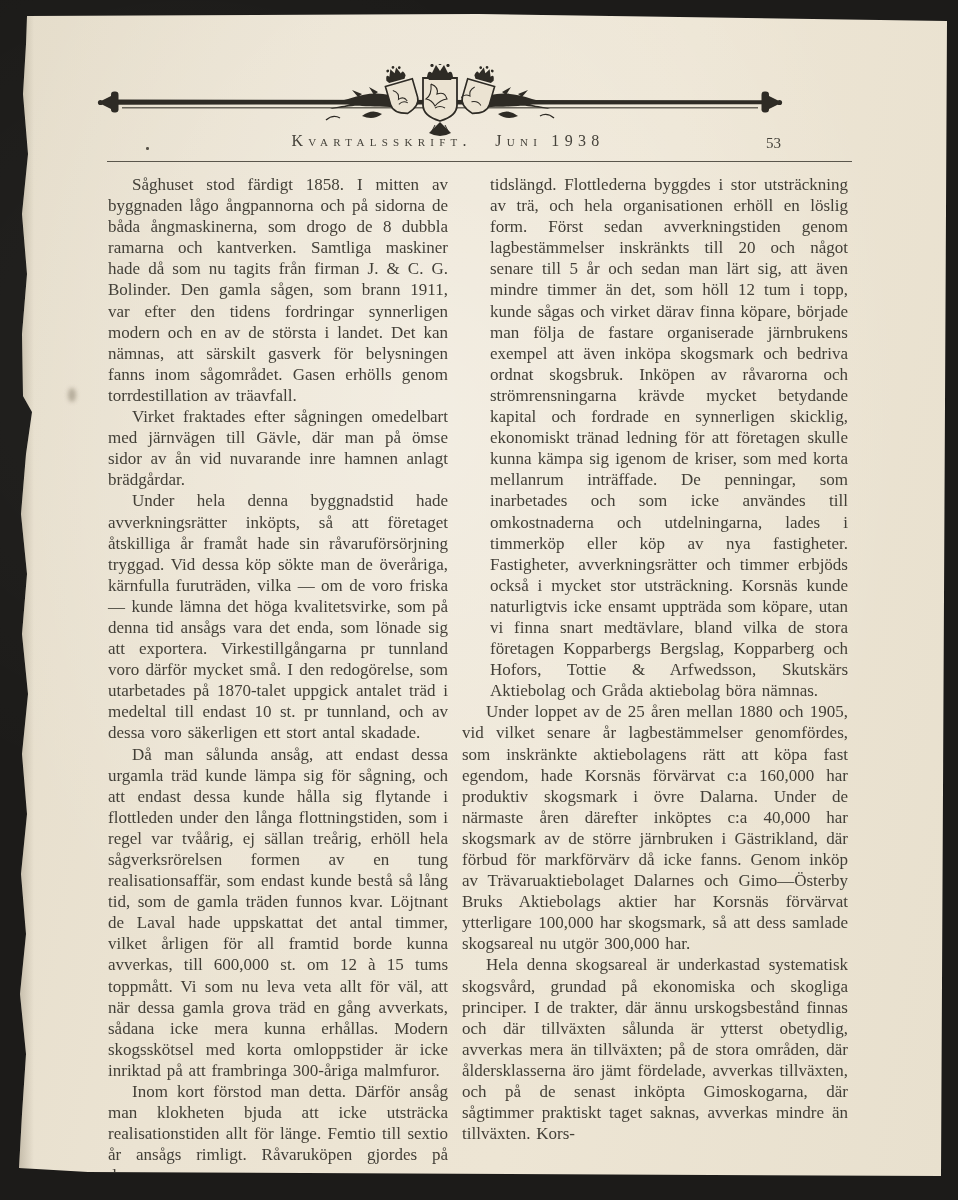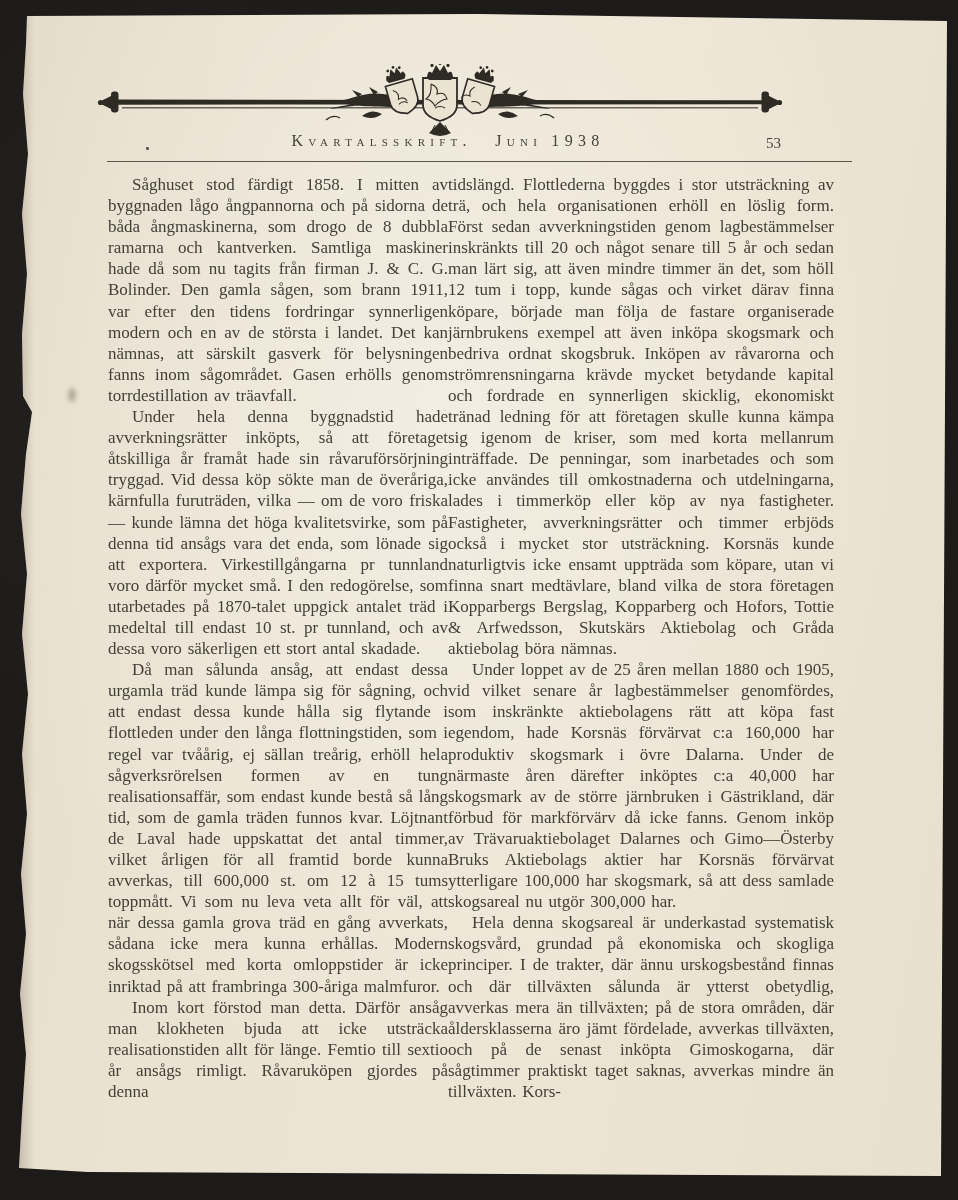--- a/index.html
+++ b/index.html
@@ -66,31 +66,31 @@
     position: absolute;
     left: 89px; top: 147px; width: 745px; height: 1.3px;
     background: #5a564c;
   }
   .columns {
     position: absolute;
     left: 90px; top: 160px; width: 740px;
     display: flex;
   }
   .col { text-align: justify; }
-  .col-left  { width: 340px; }
+  .col-left  { width: 340px; margin-right: 14px; }
   .col-right { width: 386px; }
   .para {
     margin: 0;
     font-size: 17px;
     line-height: 21.1px;
     word-spacing: 1.6px;
     text-indent: 24px;
     color: #423f37;
   }
-  .para.noindent { text-indent: 0; }
+  .para.noindent { text-indent: 0; margin-left: 28px; }
   .speck {
     position: absolute; border-radius: 50%;
     pointer-events: none;
   }
   .speck-a { left: 128px; top: 133px; width: 2.5px; height: 2.5px; background: #59544a; }
   .stain-edge {
     position: absolute; left: 50px; top: 374px; width: 8px; height: 14px;
     background: #a89f8d; border-radius: 50%;
     filter: blur(2px); opacity: 0.8;
   }
@@ -169,20 +169,21 @@
     <div class="header-line">
       <span class="title">Kvartalsskrift.</span>
       <span class="issue">Juni 1938</span>
     </div>
     <div class="page-number">53</div>
     <div class="header-rule"></div>
 
     <div class="columns">
       <div class="col col-left">
         <p class="para">Såghuset stod färdigt 1858. I mitten av byggnaden lågo ångpannorna och på sidorna de båda ångmaskinerna, som drogo de 8 dubbla ramarna och kantverken. Samtliga maskiner hade då som nu tagits från firman J. &amp; C. G. Bolinder. Den gamla sågen, som brann 1911, var efter den tidens fordringar synnerligen modern och en av de största i landet. Det kan nämnas, att särskilt gasverk för belysningen fanns inom sågområdet. Gasen erhölls genom torrdestillation av träavfall.</p>
+        <p class="para">Virket fraktades efter sågningen omedelbart med järnvägen till Gävle, där man på ömse sidor av ån vid nuvarande inre hamnen anlagt brädgårdar.</p>
         <p class="para">Under hela denna byggnadstid hade avverkningsrätter inköpts, så att företaget åtskilliga år framåt hade sin råvaruförsörjning tryggad. Vid dessa köp sökte man de överåriga, kärnfulla furuträden, vilka — om de voro friska — kunde lämna det höga kvalitetsvirke, som på denna tid ansågs vara det enda, som lönade sig att exportera. Virkestillgångarna pr tunnland voro därför mycket små. I den redogörelse, som utarbetades på 1870-talet uppgick antalet träd i medeltal till endast 10 st. pr tunnland, och av dessa voro säkerligen ett stort antal skadade.</p>
         <p class="para">Då man sålunda ansåg, att endast dessa urgamla träd kunde lämpa sig för sågning, och att endast dessa kunde hålla sig flytande i flottleden under den långa flottningstiden, som i regel var tvåårig, ej sällan treårig, erhöll hela sågverksrörelsen formen av en tung realisationsaffär, som endast kunde bestå så lång tid, som de gamla träden funnos kvar. Löjtnant de Laval hade uppskattat det antal timmer, vilket årligen för all framtid borde kunna avverkas, till 600,000 st. om 12 à 15 tums toppmått. Vi som nu leva veta allt för väl, att när dessa gamla grova träd en gång avverkats, sådana icke mera kunna erhållas. Modern skogsskötsel med korta omloppstider är icke inriktad på att frambringa 300-åriga malmfuror.</p>
         <p class="para">Inom kort förstod man detta. Därför ansåg man klokheten bjuda att icke utsträcka realisationstiden allt för länge. Femtio till sextio år ansågs rimligt. Råvaruköpen gjordes på denna</p>
       </div>
       <div class="col col-right">
         <p class="para noindent">tidslängd. Flottlederna byggdes i stor utsträckning av trä, och hela organisationen erhöll en löslig form. Först sedan avverkningstiden genom lagbestämmelser inskränkts till 20 och något senare till 5 år och sedan man lärt sig, att även mindre timmer än det, som höll 12 tum i topp, kunde sågas och virket därav finna köpare, började man följa de fastare organiserade järnbrukens exempel att även inköpa skogsmark och bedriva ordnat skogsbruk. Inköpen av råvarorna och strömrensningarna krävde mycket betydande kapital och fordrade en synnerligen skicklig, ekonomiskt tränad ledning för att företagen skulle kunna kämpa sig igenom de kriser, som med korta mellanrum inträffade. De penningar, som inarbetades och som icke användes till omkostnaderna och utdelningarna, lades i timmerköp eller köp av nya fastigheter. Fastigheter, avverkningsrätter och timmer erbjöds också i mycket stor utsträckning. Korsnäs kunde naturligtvis icke ensamt uppträda som köpare, utan vi finna snart medtävlare, bland vilka de stora företagen Kopparbergs Bergslag, Kopparberg och Hofors, Tottie &amp; Arfwedsson, Skutskärs Aktiebolag och Gråda aktiebolag böra nämnas.</p>
         <p class="para">Under loppet av de 25 åren mellan 1880 och 1905, vid vilket senare år lagbestämmelser genomfördes, som inskränkte aktiebolagens rätt att köpa fast egendom, hade Korsnäs förvärvat c:a 160,000 har produktiv skogsmark i övre Dalarna. Under de närmaste åren därefter inköptes c:a 40,000 har skogsmark av de större järnbruken i Gästrikland, där förbud för markförvärv då icke fanns. Genom inköp av Trävaruaktiebolaget Dalarnes och Gimo—Österby Bruks Aktiebolags aktier har Korsnäs förvärvat ytterligare 100,000 har skogsmark, så att dess samlade skogsareal nu utgör 300,000 har.</p>
         <p class="para">Hela denna skogsareal är underkastad systematisk skogsvård, grundad på ekonomiska och skogliga principer. I de trakter, där ännu urskogsbestånd finnas och där tillväxten sålunda är ytterst obetydlig, avverkas mera än tillväxten; på de stora områden, där åldersklasserna äro jämt fördelade, avverkas tillväxten, och på de senast inköpta Gimoskogarna, där sågtimmer praktiskt taget saknas, avverkas mindre än tillväxten. Kors-</p>
       </div>
     </div>

